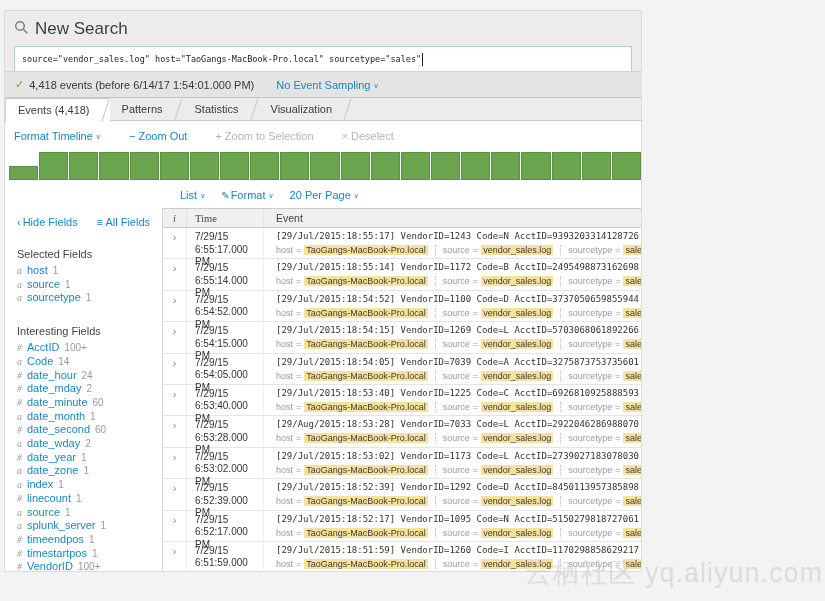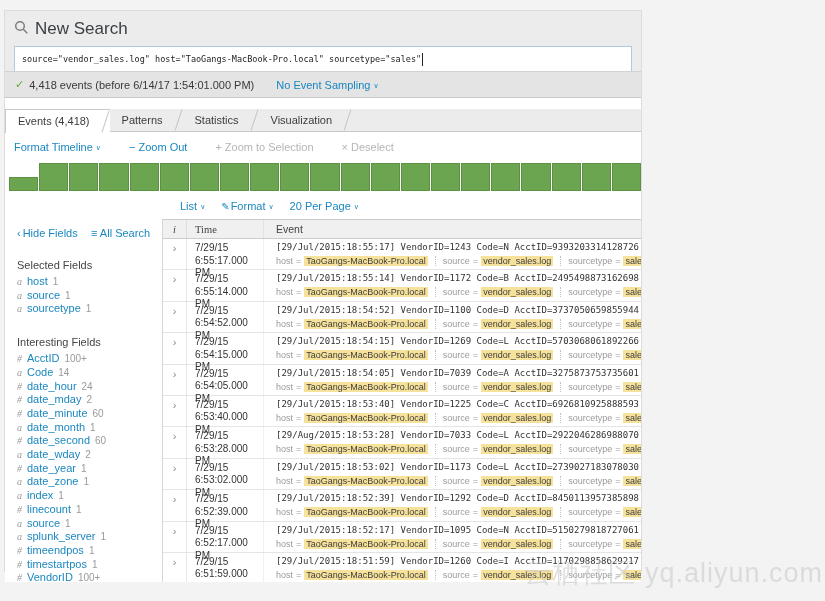--- a/index.html
+++ b/index.html
@@ -18,21 +18,21 @@
 
   
   .events-bar { height:27px; background:#e4e4e4; border-top:1px solid #d2d2d2; border-bottom:1px solid #c6c6c6;
                 display:flex; align-items:center; padding:0 10px; font-size:11px; color:#3a3a3a; }
   .check { color:#65a637; margin-right:5px; font-size:11px; }
   .sampling { color:#1a87c0; margin-left:22px; cursor:pointer; }
   .chev { font-size:7px; margin-left:3px; position:relative; top:-1px; }
   .chevl { font-size:11px; margin-right:2px; }
 
   
-  .tabs { height:23px; background:#ececec; border-bottom:1px solid #c9c9c9; display:flex; font-size:11px; color:#3c3c3c;margin-top:11px; }
+  .tabs { height:23px; background:#ececec; border-bottom:1px solid #c9c9c9; display:flex; font-size:11px; color:#3c3c3c; }
   .tab { position:relative; padding:0 20px 0 12px; line-height:22px; cursor:pointer; }
   .tab::after { content:""; position:absolute; right:4px; top:0; bottom:0; width:1px; background:#c4c4c4; transform:rotate(18deg); }
   .tab.active { background:#fff; border-left:1px solid #c9c9c9; border-top:1px solid #c9c9c9; height:24px; z-index:2; }
 
   
   .content { position:relative; background:#fff; height:450px; }
   .tl-controls { padding:9px 0 0 9px; font-size:11px; display:flex; }
   .lnk { color:#1a87c0; cursor:pointer; }
   .dis { color:#b5b5b5; }
   .tl-controls > * { margin-right:28px; }
@@ -164,21 +164,21 @@
         <span class="lnk"><span>List</span><span class="chev">∨</span></span>
         <span class="lnk"><span class="pencil">✎</span><span>Format</span><span class="chev">∨</span></span>
         <span class="lnk"><span>20 Per Page</span><span class="chev">∨</span></span>
       </div>
 
       <div class="main">
 
         <div class="sidebar">
           <div class="sb-head">
             <span class="lnk"><span class="chevl">‹</span><span>Hide Fields</span></span>
-            <span class="lnk"><span>≡</span> <span>All Search</span></span>
+            <span class="lnk"><span>≡</span> <span>All Fields</span></span>
           </div>
           <div class="sb-section">Selected Fields</div>
           <div>
 
               <div class="sb-item">
                 <span class="pfx">a</span>
                 <span class="fname">host</span>
                 <span class="fcount">1</span>
               </div>
 

